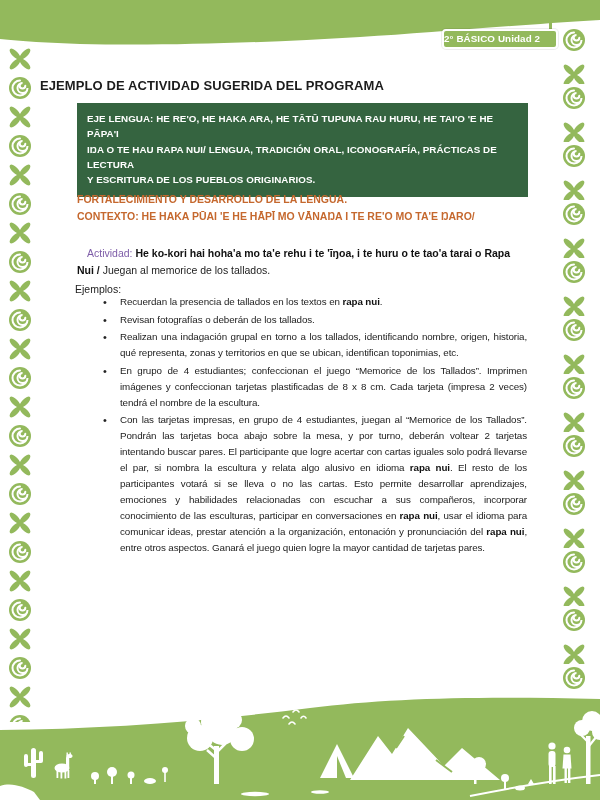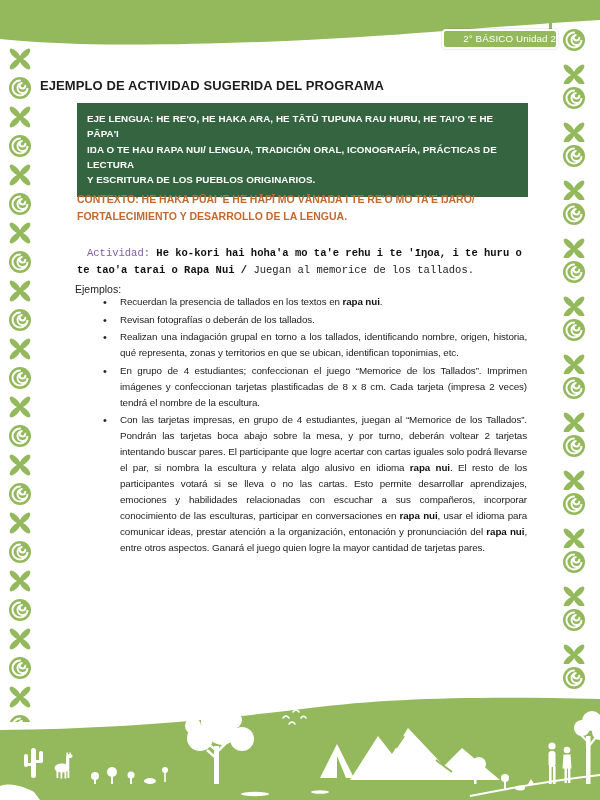--- a/index.html
+++ b/index.html
@@ -20,22 +20,22 @@
   }
   .page{position:absolute;inset:0;width:600px;height:800px;background:#fff;}
   svg{display:block;}
   .top-band{position:absolute;top:0;left:0;}
   .badge-stem{position:absolute;left:549px;top:16px;width:3px;height:15px;background:var(--brand-green);}
   .unit-badge{
     position:absolute;left:442px;top:29px;width:116px;height:20px;
     background:var(--brand-green);
     border:2px solid #fff;border-radius:4px;
     box-shadow:0 0 0 1px rgba(0,0,0,0.07);
-    color:#fff;font-size:9.8px;font-weight:normal;
-    text-align:right;line-height:16px;letter-spacing:.1px;
+    color:#fff;font-size:9.8px;font-weight:bold;
+    text-align:left;line-height:16px;letter-spacing:.1px;
   }
   .koru-left{position:absolute;left:7px;top:46px;}
   .koru-right{position:absolute;left:561px;top:26px;}
   .page-title{
     position:absolute;top:78px;left:40px;width:520px;
     font-weight:bold;font-size:13px;color:#1c1c1c;
     letter-spacing:.1px;
   }
   .eje-box{
     position:absolute;left:77px;top:103px;width:451px;min-height:64px;
@@ -44,21 +44,21 @@
     padding:8px 10px 10px 10px;letter-spacing:.05px;
   }
   .contexto{
     position:absolute;left:77px;top:191px;width:462px;
     color:var(--context-orange);font-weight:bold;font-size:10.5px;line-height:16.5px;
   }
   .actividad{
     position:absolute;left:77px;top:245px;width:452px;
     font-size:10.5px;line-height:16.5px;color:#222;
   }
-  .actividad p{text-indent:10px;font-family:Liberation Mono, monospace;}
+  .actividad p{text-indent:10px;}
   .activity-label{color:var(--activity-purple);}
   .activity-rapanui{font-weight:bold;color:#111;}
   .examples-label{margin-top:3px;margin-left:-2px;}
   .bullet-list{
     position:absolute;left:98px;top:294px;width:429px;
     list-style:none;
     font-size:9.8px;line-height:16px;letter-spacing:-0.1px;
     color:#222;
   }
   .bullet-list li{
@@ -121,22 +121,22 @@
   <div class="eje-box">
     <div>
         <div>EJE LENGUA: HE RE'O, HE HAKA ARA, HE TĀTŪ TUPUNA RAU HURU, HE TAI'O 'E HE PĀPA'I</div>
         <div>IŊA O TE HAU RAPA NUI/ LENGUA, TRADICIÓN ORAL, ICONOGRAFÍA, PRÁCTICAS DE LECTURA</div>
         <div>Y ESCRITURA DE LOS PUEBLOS ORIGINARIOS.</div>
       </div>
   </div>
 
   <div class="contexto">
     <div>
+        <div>FORTALECIMIENTO Y DESARROLLO DE LA LENGUA.</div>
         <div>CONTEXTO: HE HAKA PŪAI 'E HE HĀPĪ MO VĀNAŊA I TE RE'O MO TA'E ŊARO/</div>
-        <div>FORTALECIMIENTO Y DESARROLLO DE LA LENGUA.</div>
       </div>
   </div>
 
   <div class="actividad">
     <p><span class="activity-label">Actividad:</span> <span class="activity-rapanui">He ko-kori hai hoha'a mo ta'e rehu i te 'īŋoa, i te huru o te tao'a tarai o Rapa Nui /</span> <span>Juegan al memorice de los tallados.</span></p>
     <div class="examples-label">Ejemplos:</div>
   </div>
 
   <ul class="bullet-list">
       <li><span>Recuerdan la presencia de tallados en los textos en </span><b>rapa nui</b><span>.</span></li>

